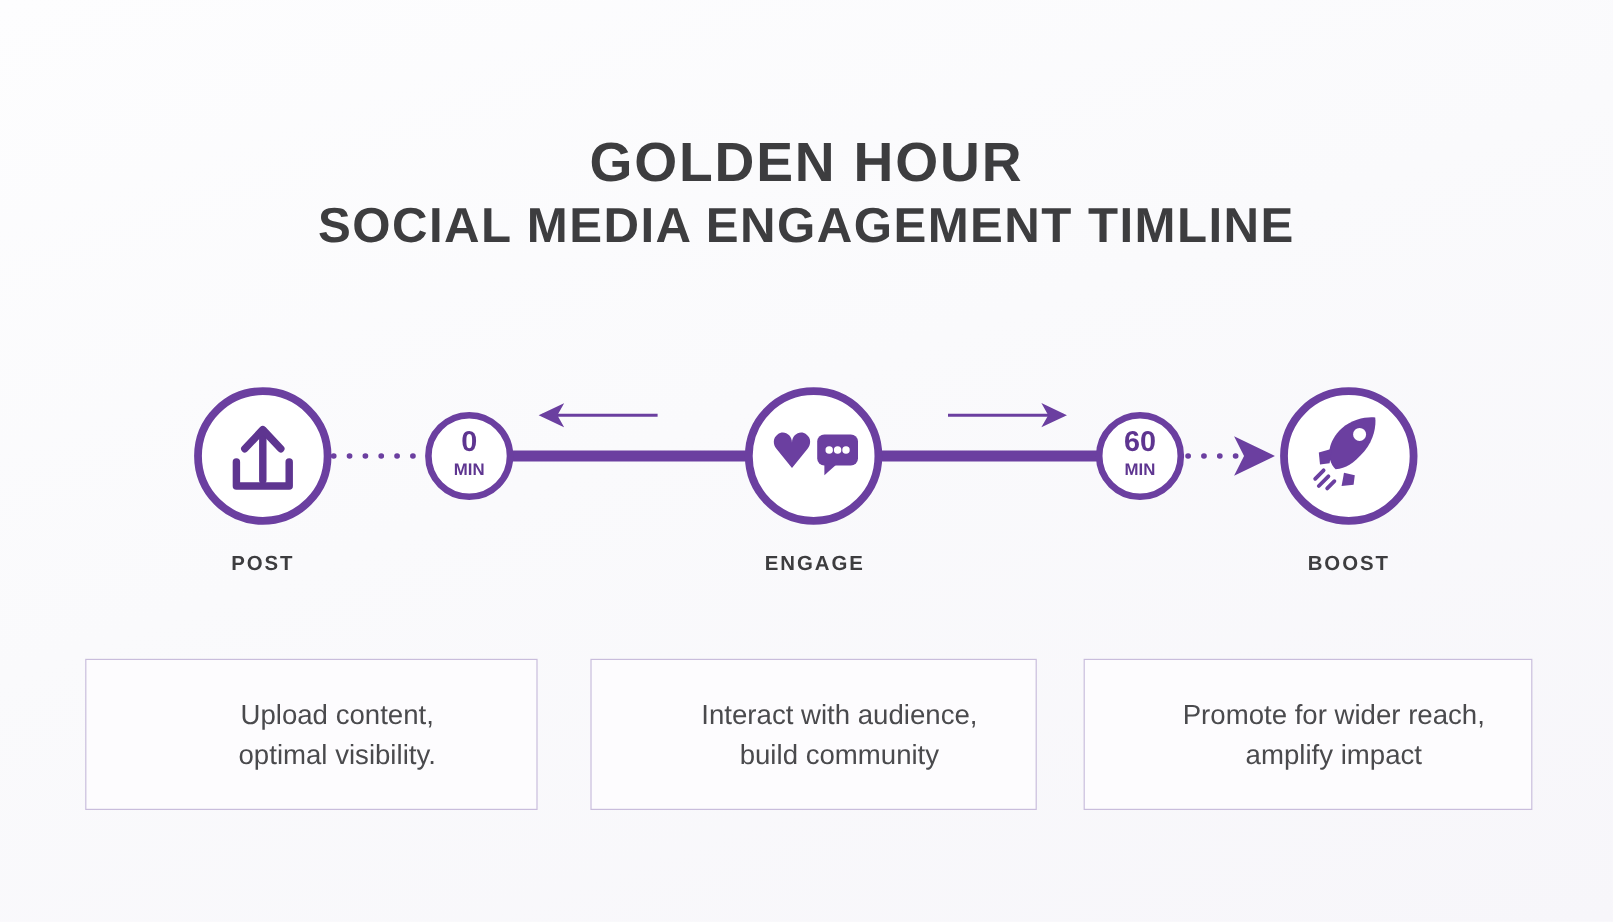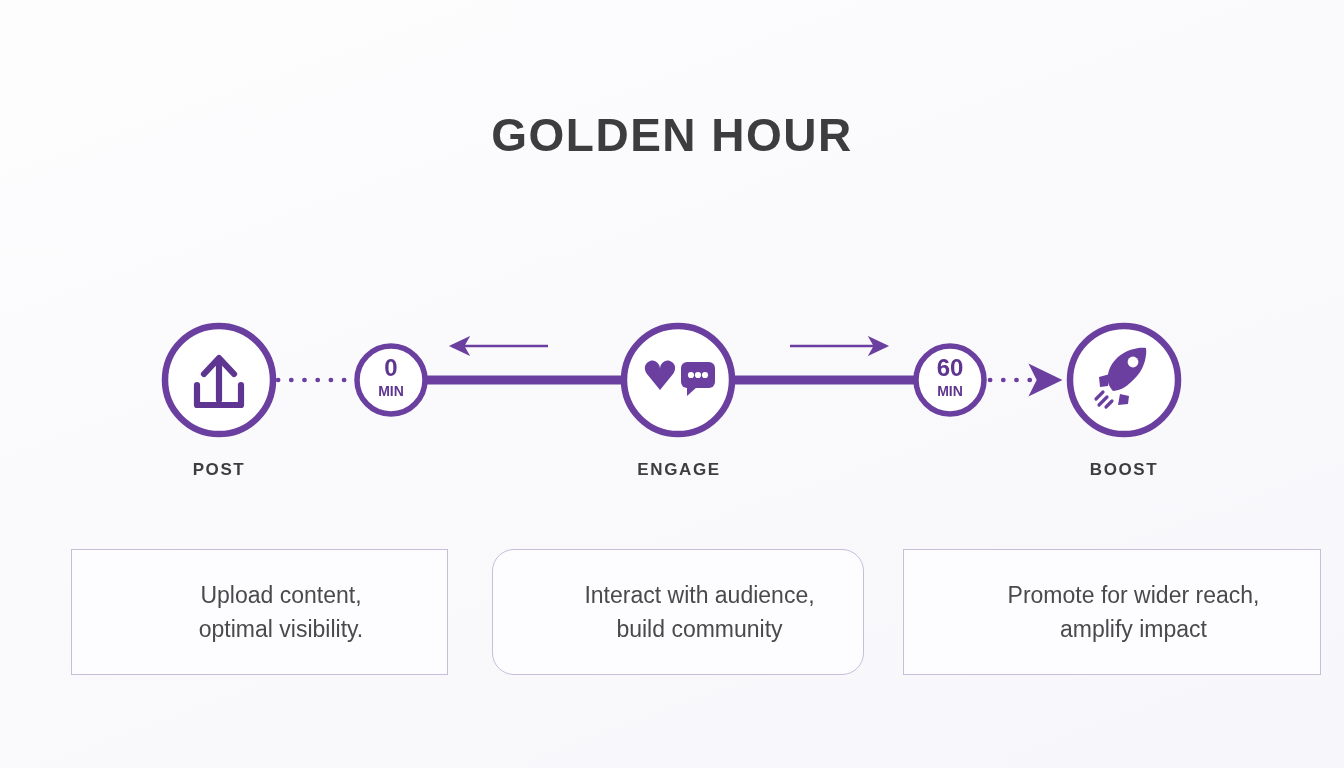--- a/index.html
+++ b/index.html
@@ -86,37 +86,38 @@
     height: 126px;
     border: 1.4px solid #c9bddc;
     background: #fdfcfe;
     box-sizing: border-box;
     display: flex;
     align-items: center;
     justify-content: center;
     text-align: center;
   }
   #box-0 { left: 71px;  width: 377px; }
-  #box-1 { left: 492px; width: 372px; border-radius: 22px; }
-  #box-2 { left: 903px; width: 418px; }
+  #box-1 { left: 492px; width: 372px; }
+  #box-2 { left: 903px; width: 374px; }
   .desc-text {
     font-size: 23px;
     color: #4a4a4d;
     line-height: 1.5;
     white-space: pre-line;
     margin-left: 43px;
   }
 </style>
 </head>
 <body>
 
 <div class="canvas">
 
   <div class="title-block">
     <div class="title-line1">GOLDEN HOUR</div>
+    <div class="title-line2">SOCIAL MEDIA ENGAGEMENT TIMLINE</div>
   </div>
 
   <div class="timeline">
 
     <svg class="tl-svg" width="1344" height="200" viewBox="0 0 1344 200">
       <defs>
         <marker id="mk-arrow-right" markerWidth="9" markerHeight="9" refX="7" refY="4.5" orient="auto">
           <path d="M0,0.6 L8.2,4.5 L0,8.4 L2.2,4.5 Z" fill="#6B3FA0"></path>
         </marker>
         <marker id="mk-arrow-left" markerWidth="9" markerHeight="9" refX="7" refY="4.5" orient="auto">

